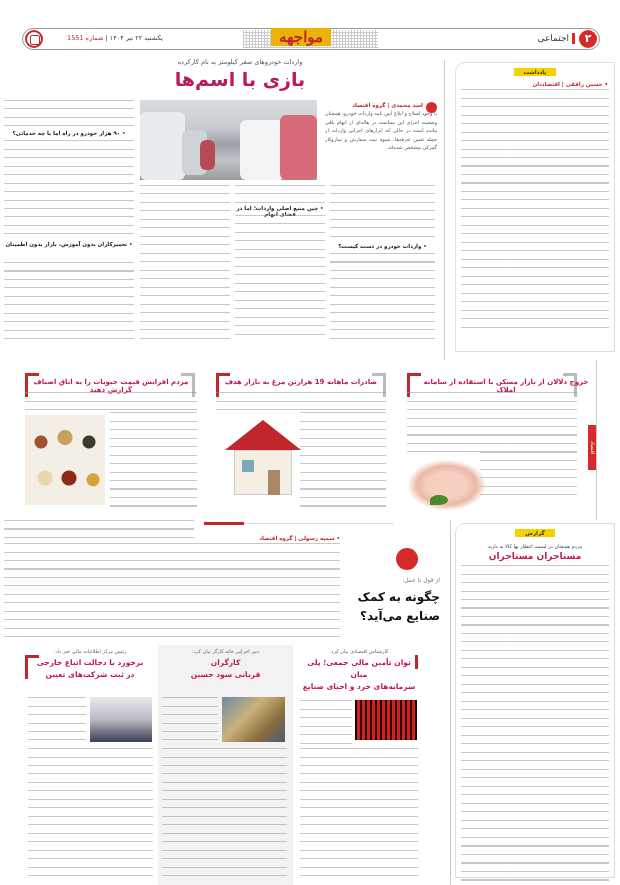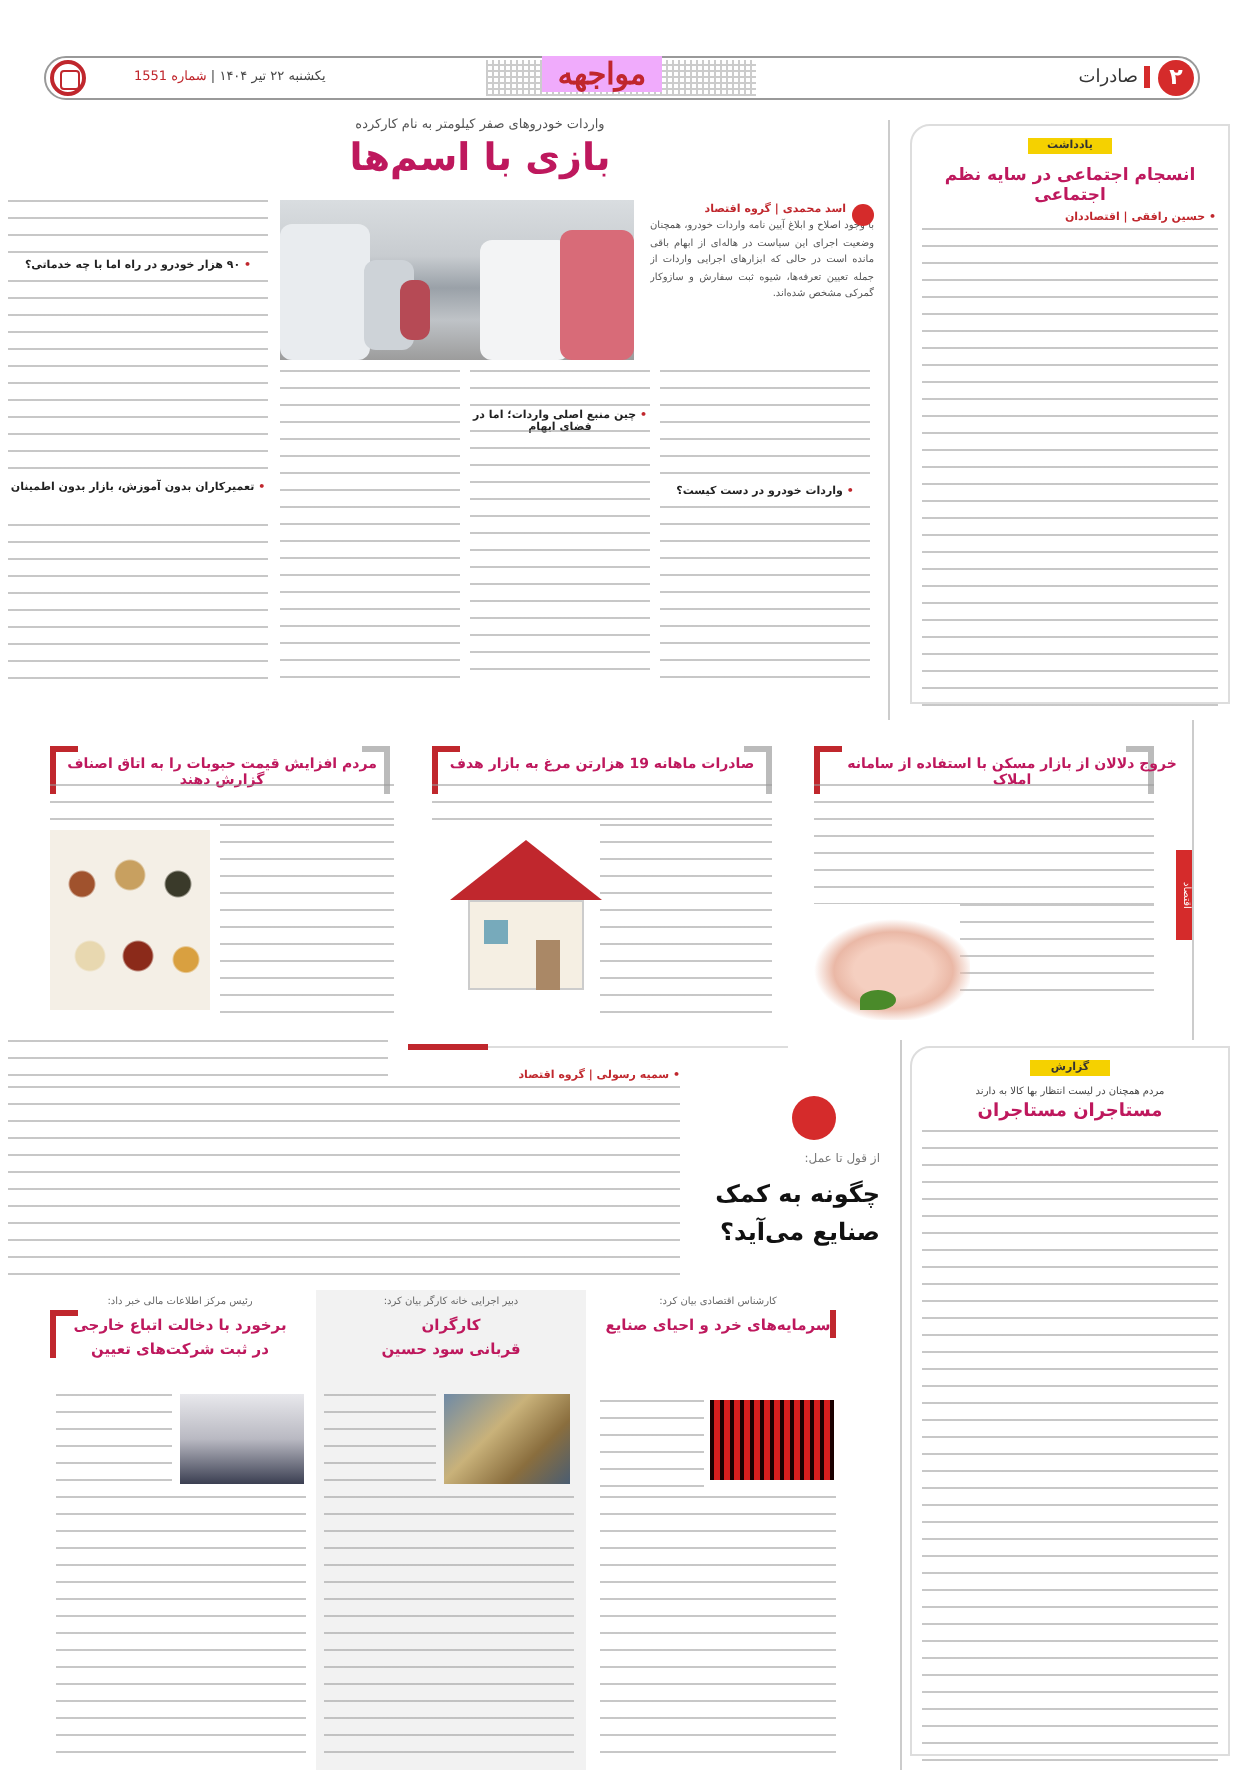--- a/index.html
+++ b/index.html
@@ -4,21 +4,21 @@
 <style>
 *{box-sizing:border-box;margin:0;padding:0}
 html,body{width:620px;height:885px;background:#fff;overflow:hidden}
 body{font-family:"DejaVu Sans",sans-serif;color:#222;position:relative;direction:rtl}
 .abs{position:absolute}
 .header{left:22px;top:28px;width:578px;height:22px;border:1.5px solid #999;border-radius:11px;background:#fff}
 .hdr-logo-r{right:2px;top:1px;width:18px;height:18px;border-radius:50%;background:#d52b2b;color:#fff;font-size:11px;font-weight:bold;text-align:center;line-height:18px}
 .hdr-section{right:24px;top:4px;font-size:9px;color:#333;font-family:"DejaVu Serif",serif}
 .hdr-section .bar{display:inline-block;width:3px;height:11px;background:#d52b2b;vertical-align:middle;margin-left:3px}
 .hdr-mast{left:220px;top:1px;width:135px;height:18px;background-image:repeating-linear-gradient(90deg,#ccc 0 1px,transparent 1px 3px),repeating-linear-gradient(0deg,#ccc 0 1px,transparent 1px 3px)}
-.hdr-mast-name{left:248px;top:-1px;width:60px;text-align:center;font-size:15px;font-weight:bold;color:#c0272d;font-family:"DejaVu Serif",serif;background:#f0abfc}
+.hdr-mast-name{left:248px;top:-1px;width:60px;text-align:center;font-size:15px;font-weight:bold;color:#c0272d;font-family:"DejaVu Serif",serif;background:#eab308}
 .hdr-date{left:44px;top:5px;font-size:6.5px;color:#444}
 .hdr-date .num{color:#c0272d}
 .hdr-logo-l{left:2px;top:1px;width:18px;height:18px;border-radius:50%;border:2px solid #c0272d;background:#fff}
 .hdr-logo-l::after{content:"";position:absolute;left:3px;top:3px;width:8px;height:8px;border:1.5px solid #c0272d;border-radius:2px}
 .txt{font-size:5px;line-height:8.5px;color:#555;text-align:justify}
 .lines{background:repeating-linear-gradient(180deg,#9a9a9a 0 1px,transparent 1px 8.5px);opacity:.55}
 .kicker-y{background:#f5d100;color:#333;font-size:5.5px;font-weight:bold;padding:1px 10px;display:inline-block}
 .box-r{border:1px solid #ddd;border-radius:10px 0 0 0;background:#fff}
 .red-corner{border-top:3px solid #c0272d;border-left:3px solid #c0272d;width:14px;height:24px}
 .grey-corner{border-top:3px solid #bbb;border-right:3px solid #bbb;width:14px;height:24px}
@@ -34,21 +34,21 @@
 .pic-workers{background:linear-gradient(135deg,#6f8aa6 0%,#c9b27a 40%,#8a6e3e 70%,#4a5d72 100%)}
 .pic-man{background:linear-gradient(180deg,#e8e8ec 0%,#b9b9c2 50%,#3b3f52 100%)}
 .grey-bg{background:#f2f2f2}
 .side-tab{background:#d52b2b;color:#fff;font-size:5px;writing-mode:vertical-rl;text-align:center;padding:2px 1px}
 </style>
 </head>
 <body>
 
 <div class="abs header">
   <div class="abs hdr-logo-r">۲</div>
-  <div class="abs hdr-section"><span class="bar"></span><span>صادرات</span></div>
+  <div class="abs hdr-section"><span class="bar"></span><span>اجتماعی</span></div>
   <div class="abs hdr-mast"></div>
   <div class="abs hdr-mast-name">مواجهه</div>
   <div class="abs hdr-date"><span>یکشنبه ۲۲ تیر ۱۴۰۴</span> <span>|</span> <span class="num">شماره 1551</span></div>
   <div class="abs hdr-logo-l"></div>
 </div>
 
 <div class="abs" style="left:150px;top:58px;width:180px;font-size:6.5px;color:#555;text-align:center">واردات خودروهای صفر کیلومتر به نام کارکرده</div>
 <div class="abs headline" style="left:150px;top:68px;width:180px;font-size:19px">بازی با اسم‌ها</div>
 
 <div class="abs pic-cars" style="left:140px;top:100px;width:177px;height:80px;overflow:hidden">
@@ -75,21 +75,20 @@
 <div class="abs lines" style="left:235px;top:185px;width:90px;height:18px"></div>
 <div class="abs" style="left:235px;top:205px;width:90px;font-size:5.5px;font-weight:bold;text-align:center"><span class="red-bullet">•</span> <span>چین منبع اصلی واردات؛ اما در فضای ابهام</span></div>
 <div class="abs lines" style="left:235px;top:215px;width:90px;height:125px"></div>
 <div class="abs lines" style="left:330px;top:185px;width:105px;height:55px"></div>
 <div class="abs" style="left:330px;top:243px;width:105px;font-size:5.5px;font-weight:bold;text-align:center"><span class="red-bullet">•</span> <span>واردات خودرو در دست کیست؟</span></div>
 <div class="abs lines" style="left:330px;top:253px;width:105px;height:87px"></div>
 <div class="abs vdiv" style="left:444px;top:60px;height:300px"></div>
 
 <div class="abs box-r" style="left:455px;top:62px;width:160px;height:290px">
   <div style="text-align:center;margin-top:-4px"><span class="kicker-y">یادداشت</span></div>
-  <div class="headline" style="font-size:8.5px;margin-top:5px">انسجام اجتماعی در سایه نظم اجتماعی</div>
   <div style="font-size:5.5px;color:#c0272d;font-weight:bold;margin:3px 6px 0 0"><span class="red-bullet">•</span> <span>حسین رافقی | اقتصاددان</span></div>
   <div class="lines" style="margin:2px 5px 0 5px;height:245px"></div>
 </div>
 
 <div class="abs red-corner" style="left:407px;top:373px"></div>
 <div class="abs grey-corner" style="left:563px;top:373px"></div>
 <div class="abs headline" style="left:421px;top:378px;width:170px;font-size:7px">خروج دلالان از بازار مسکن با استفاده از سامانه املاک</div>
 <div class="abs lines" style="left:407px;top:392px;width:170px;height:60px"></div>
 <div class="abs lines" style="left:480px;top:452px;width:97px;height:50px"></div>
 <div class="abs pic-chicken" style="left:400px;top:455px;width:85px;height:55px"></div>
@@ -132,20 +131,21 @@
 <div class="abs box-r" style="left:455px;top:523px;width:160px;height:355px">
   <div style="text-align:center;margin-top:-4px"><span class="kicker-y">گزارش</span></div>
   <div style="font-size:5px;text-align:center;color:#444;margin-top:4px">مردم همچنان در لیست انتظار بها کالا به دارند</div>
   <div class="headline" style="font-size:9px;margin-top:2px">مستاجران مستاجران</div>
   <div class="lines" style="margin:4px 5px 0 5px;height:320px"></div>
 </div>
 
 <div class="abs" style="left:300px;top:655px;width:3px;height:14px;background:#c0272d;left:415px"></div>
 <div class="abs" style="left:300px;top:648px;width:118px;font-size:5px;color:#666;text-align:center">کارشناس اقتصادی بیان کرد:</div>
 <div class="abs headline" style="left:300px;top:657px;width:118px;font-size:7.5px;line-height:12px">
+  <div>توان تأمین مالی جمعی؛ پلی میان</div>
   <div>سرمایه‌های خرد و احیای صنایع</div>
 </div>
 <div class="abs pic-stock" style="left:355px;top:700px;width:62px;height:40px"></div>
 <div class="abs lines" style="left:300px;top:700px;width:52px;height:45px"></div>
 <div class="abs lines" style="left:300px;top:748px;width:118px;height:130px"></div>
 
 <div class="abs grey-bg" style="left:158px;top:645px;width:135px;height:240px"></div>
 <div class="abs" style="left:158px;top:648px;width:135px;font-size:5px;color:#666;text-align:center">دبیر اجرایی خانه کارگر بیان کرد:</div>
 <div class="abs headline" style="left:158px;top:657px;width:135px;font-size:7.5px;line-height:12px">
   <div>کارگران</div>

